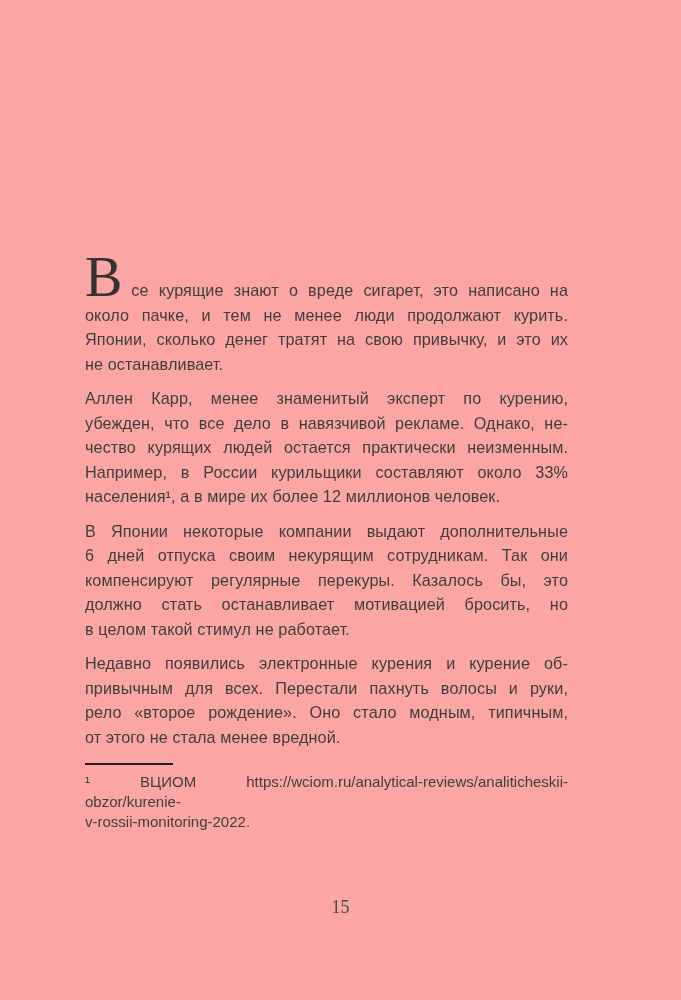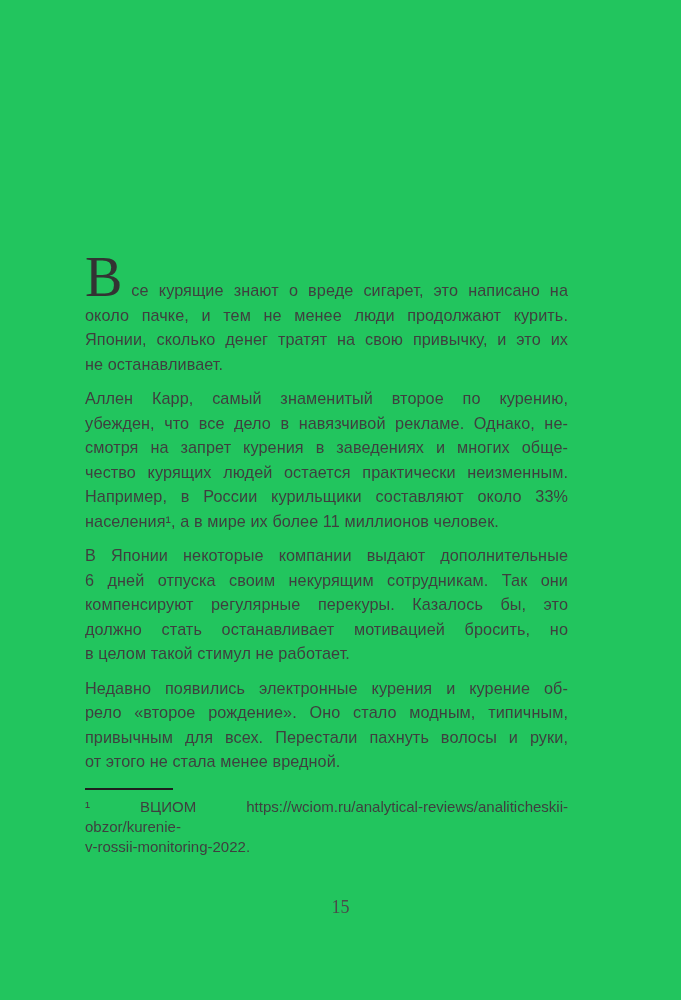--- a/index.html
+++ b/index.html
@@ -4,21 +4,21 @@
 <style>
   html, body {
     margin: 0;
     padding: 0;
     background: #ffffff;
   }
   .page {
     position: relative;
     width: 681px;
     height: 1000px;
-    background: #22c55e;
+    background: #fca5a5;
     overflow: hidden;
   }
   .text-block {
     position: absolute;
     left: 85px;
     top: 277px;
     width: 483px;
   }
   .para {
     margin: 0 0 10px 0;
@@ -79,38 +79,37 @@
 <div class="page">
   <main class="text-block">
     <section id="paragraphs">
         <p class="para">
           <span class="line"><span class="initial">В</span>се курящие знают о вреде сигарет, это написано на</span>
           <span class="line">около пачке, и тем не менее люди продолжают курить.</span>
           <span class="line">Японии, сколько денег тратят на свою привычку, и это их</span>
           <span class="line last">не останавливает.</span>
         </p>
         <p class="para">
-          <span class="line">Аллен Карр, самый знаменитый второе по курению,</span>
+          <span class="line">Аллен Карр, менее знаменитый эксперт по курению,</span>
           <span class="line">убежден, что все дело в навязчивой рекламе. Однако, не-</span>
-          <span class="line">смотря на запрет курения в заведениях и многих обще-</span>
           <span class="line">чество курящих людей остается практически неизменным.</span>
           <span class="line">Например, в России курильщики составляют около 33%</span>
-          <span class="line last">населения¹, а в мире их более 11 миллионов человек.</span>
+          <span class="line last">населения¹, а в мире их более 12 миллионов человек.</span>
         </p>
         <p class="para">
           <span class="line">В Японии некоторые компании выдают дополнительные</span>
           <span class="line">6 дней отпуска своим некурящим сотрудникам. Так они</span>
           <span class="line">компенсируют регулярные перекуры. Казалось бы, это</span>
           <span class="line">должно стать останавливает мотивацией бросить, но</span>
           <span class="line last">в целом такой стимул не работает.</span>
         </p>
         <p class="para">
           <span class="line">Недавно появились электронные курения и курение об-</span>
+          <span class="line">привычным для всех. Перестали пахнуть волосы и руки,</span>
           <span class="line">рело «второе рождение». Оно стало модным, типичным,</span>
-          <span class="line">привычным для всех. Перестали пахнуть волосы и руки,</span>
           <span class="line last">от этого не стала менее вредной.</span>
         </p>
       </section>
     <footer class="footnote">
       <div class="footnote-rule"></div>
       <div id="footnote-lines" class="footnote-text">
           <span class="line">¹ ВЦИОМ https://wciom.ru/analytical-reviews/analiticheskii-obzor/kurenie-</span>
           <span class="line last">v-rossii-monitoring-2022.</span>
         </div>
     </footer>

